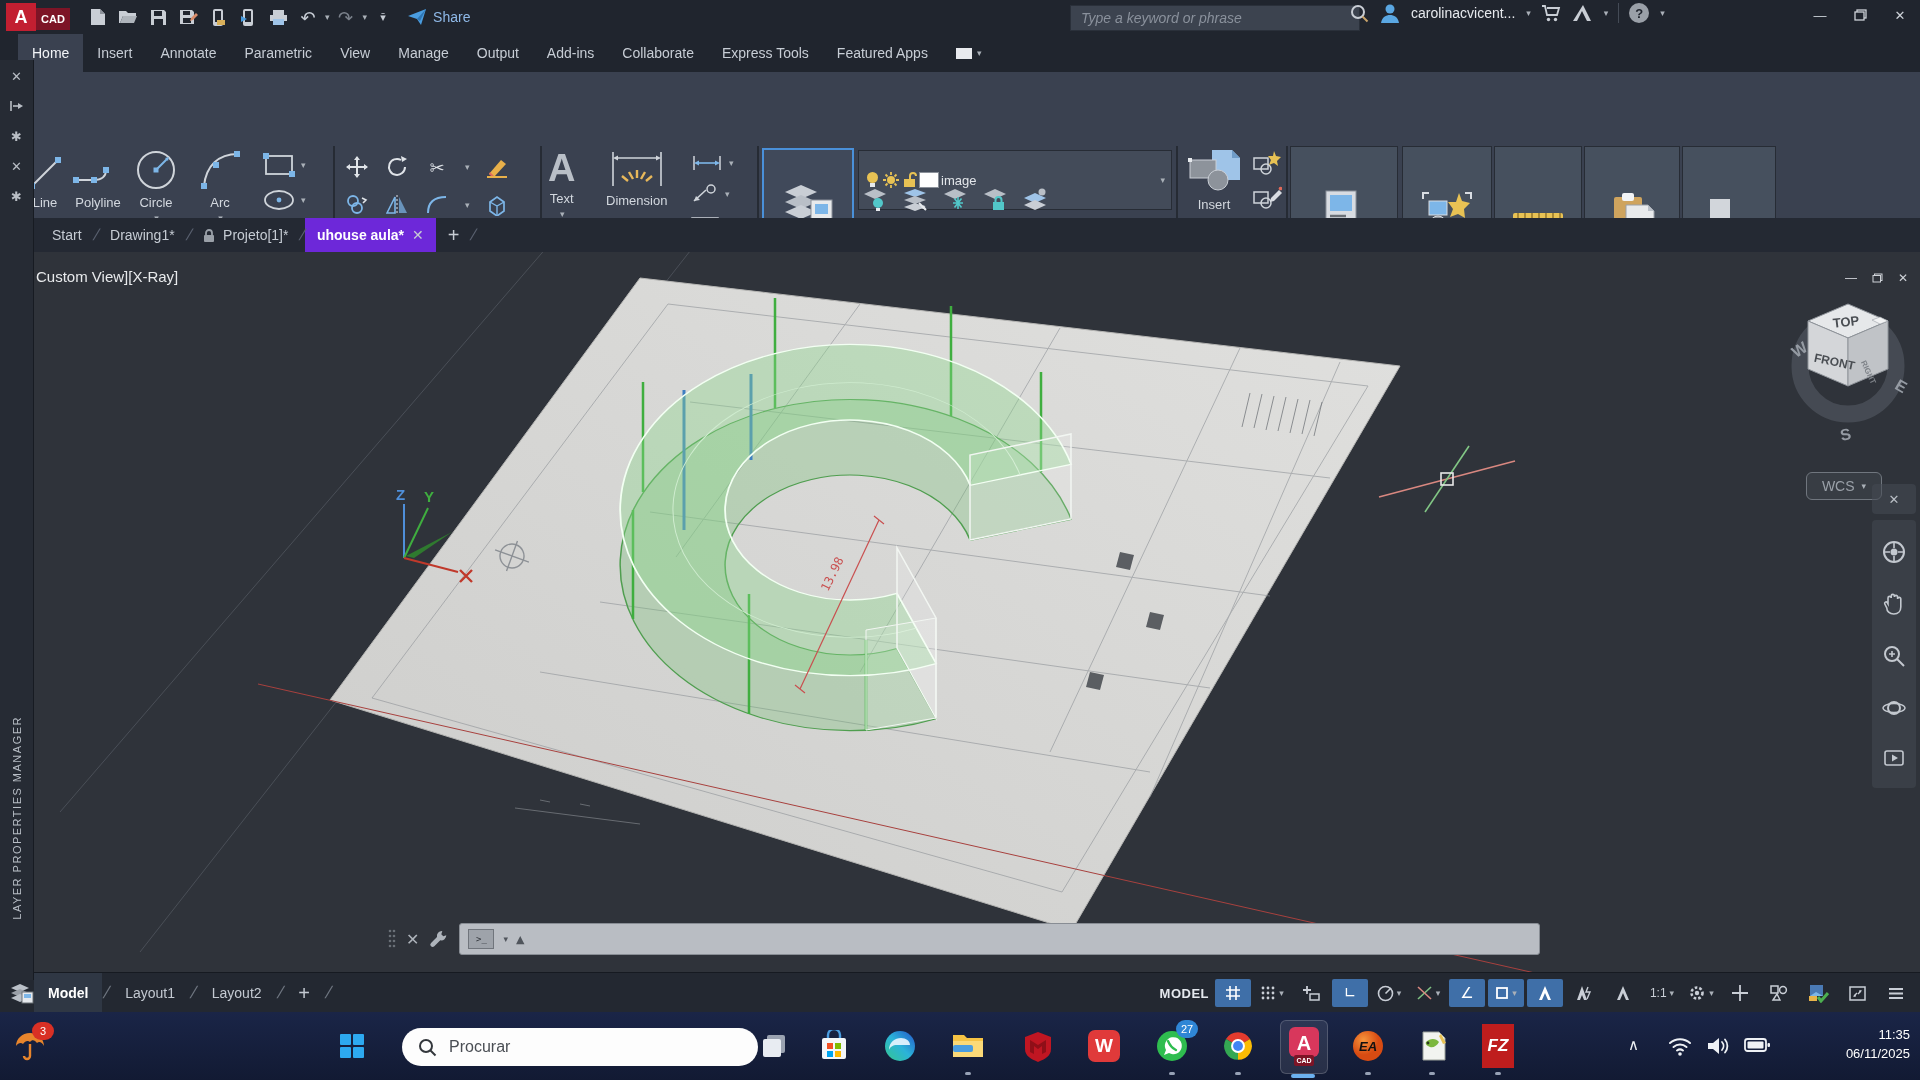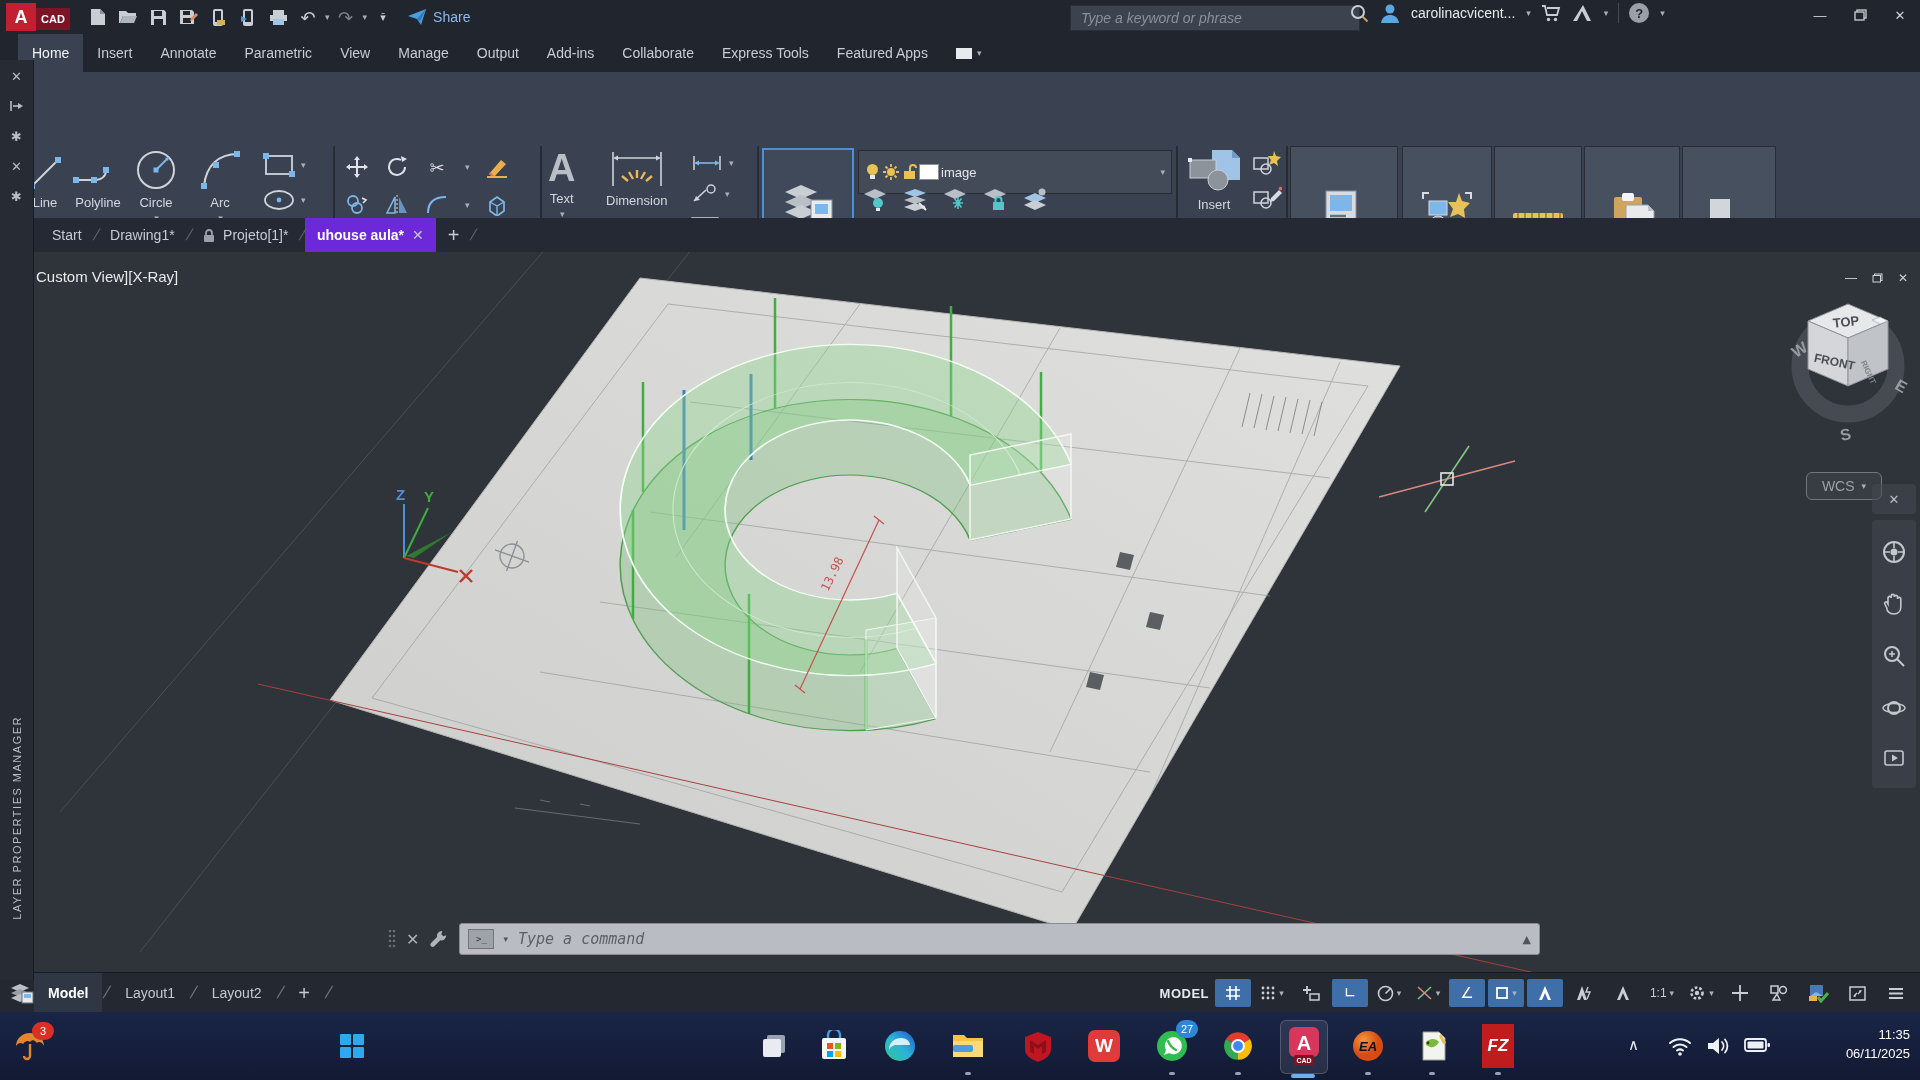--- a/index.html
+++ b/index.html
@@ -44,21 +44,21 @@
   .smallcol{position:absolute;display:flex;flex-direction:column;gap:10px}
   .srow{display:flex;align-items:center;gap:4px;color:#cfd4da}
   .mi{width:26px;height:26px;display:flex;align-items:center;justify-content:center}
   .boxpanel{position:absolute;top:74px;height:122px;background:#46505e;border:1px solid #272c35;
             display:flex;flex-direction:column;align-items:center;justify-content:flex-end;gap:8px;padding-bottom:6px}
   .boxpanel .lbl{font-size:14px;color:#e6e9ed}
   #layerprops{position:absolute;left:762px;top:76px;width:88px;height:118px;background:#40495a;
       border:2px solid #4a90d9;display:flex;flex-direction:column;align-items:center;justify-content:flex-end;
       gap:2px;padding-bottom:4px;color:#e6e9ed;font-size:13px}
   #layerdrop{position:absolute;left:858px;top:78px;width:300px;height:26px;background:#434b59;
-      border:1px solid #272c35;display:flex;align-items:center;gap:2px;padding:8px 6px;color:#e3e6ea}
+      border:1px solid #272c35;display:flex;align-items:center;gap:2px;padding:16px 6px;color:#e3e6ea}
   .lrow{position:absolute;display:flex;gap:14px}
 
   
   #filetabs{left:0;top:218px;width:1920px;height:34px;background:#242933;display:flex;align-items:stretch;
             padding-left:40px;color:#c6ccd4;font-size:14px}
   .ftab{display:flex;align-items:center;padding:0 12px;gap:8px}
   .ftab.active{background:#6d28d9;color:#fff;font-weight:bold}
   .fsep{display:flex;align-items:center;color:#5a6170;font-size:16px;transform:skewX(-18deg)}
 
   
@@ -893,21 +893,20 @@
             <circle cx="6" cy="18" r="1.3"></circle>
           </g>
         </svg>
       <span class="g" style="color:#aeb4bb;font-size:16px">✕</span>
       <svg width="20" height="20" viewBox="0 0 20 20">
           <path d="M13 2a5 5 0 0 0-5 6L2 14a2.3 2.3 0 0 0 3.3 3.3l6-6a5 5 0 0 0 6-5l-3 1-2-2 1-3z" fill="#aeb4bb"></path>
         </svg>
       <div id="cmdinput">
         <div class="cmdico">&gt;_</div>
         <span class="caret g" style="color:#50555c">▾</span>
-        <input placeholder="Type a command" style="">
         <span class="g" style="color:#50555c;font-size:11px">▲</span>
       </div>
     </div>
   </div>
 
   <div id="layoutbar" class="abs">
     <div class="flex" style="height:40px;padding-left:10px">
       <svg width="24" height="22" viewBox="0 0 24 22">
           <path d="M1 6l9-4 9 4-9 4z" fill="#b9bfc7"></path>
           <path d="M1 11l9-4 9 4-9 4z" fill="#9aa0a8"></path>
@@ -1065,20 +1064,27 @@
     <div class="tb-i" style="left:332px">
       <svg width="26" height="26" viewBox="0 0 26 26">
           <g fill="#2da9f0">
             <rect x="1" y="1" width="11" height="11" rx="1"></rect>
             <rect x="14" y="1" width="11" height="11" rx="1"></rect>
             <rect x="1" y="14" width="11" height="11" rx="1"></rect>
             <rect x="14" y="14" width="11" height="11" rx="1"></rect>
           </g>
         </svg>
     </div>
+    <div id="tbsearch">
+      <svg width="19" height="19" viewBox="0 0 19 19">
+          <circle cx="8" cy="8" r="6" fill="none" stroke="#33373c" stroke-width="2"></circle>
+          <path d="M12.5 12.5l5 5" stroke="#33373c" stroke-width="2"></path>
+        </svg>
+      <input placeholder="Procurar" style="">
+    </div>
     <div class="tb-i" style="left:754px">
       <svg width="30" height="30" viewBox="0 0 30 30">
           <rect x="8" y="4" width="18" height="18" rx="2" fill="#9aa2b0"></rect>
           <rect x="4" y="8" width="18" height="18" rx="2" fill="#e8ecf2"></rect>
         </svg>
     </div>
     <div class="tb-i" style="left:814px">
       <svg width="30" height="32" viewBox="0 0 30 32">
           <path d="M9 8V5a6 6 0 0 1 12 0v3" fill="none" stroke="#4a9de0" stroke-width="2.4"></path>
           <rect x="3" y="8" width="24" height="21" rx="2" fill="#f4f6f8"></rect>

